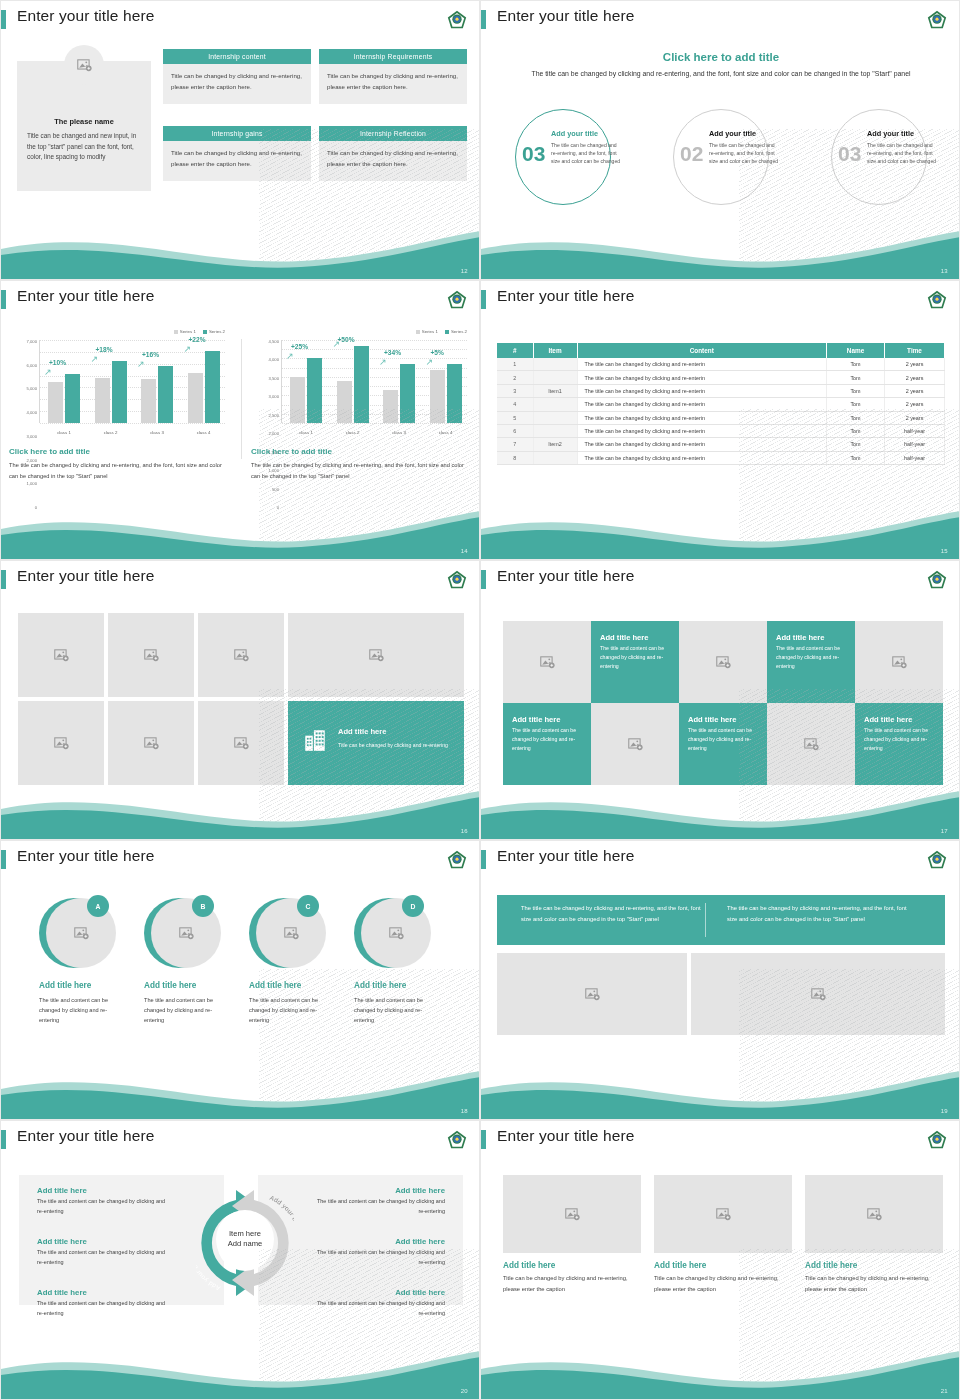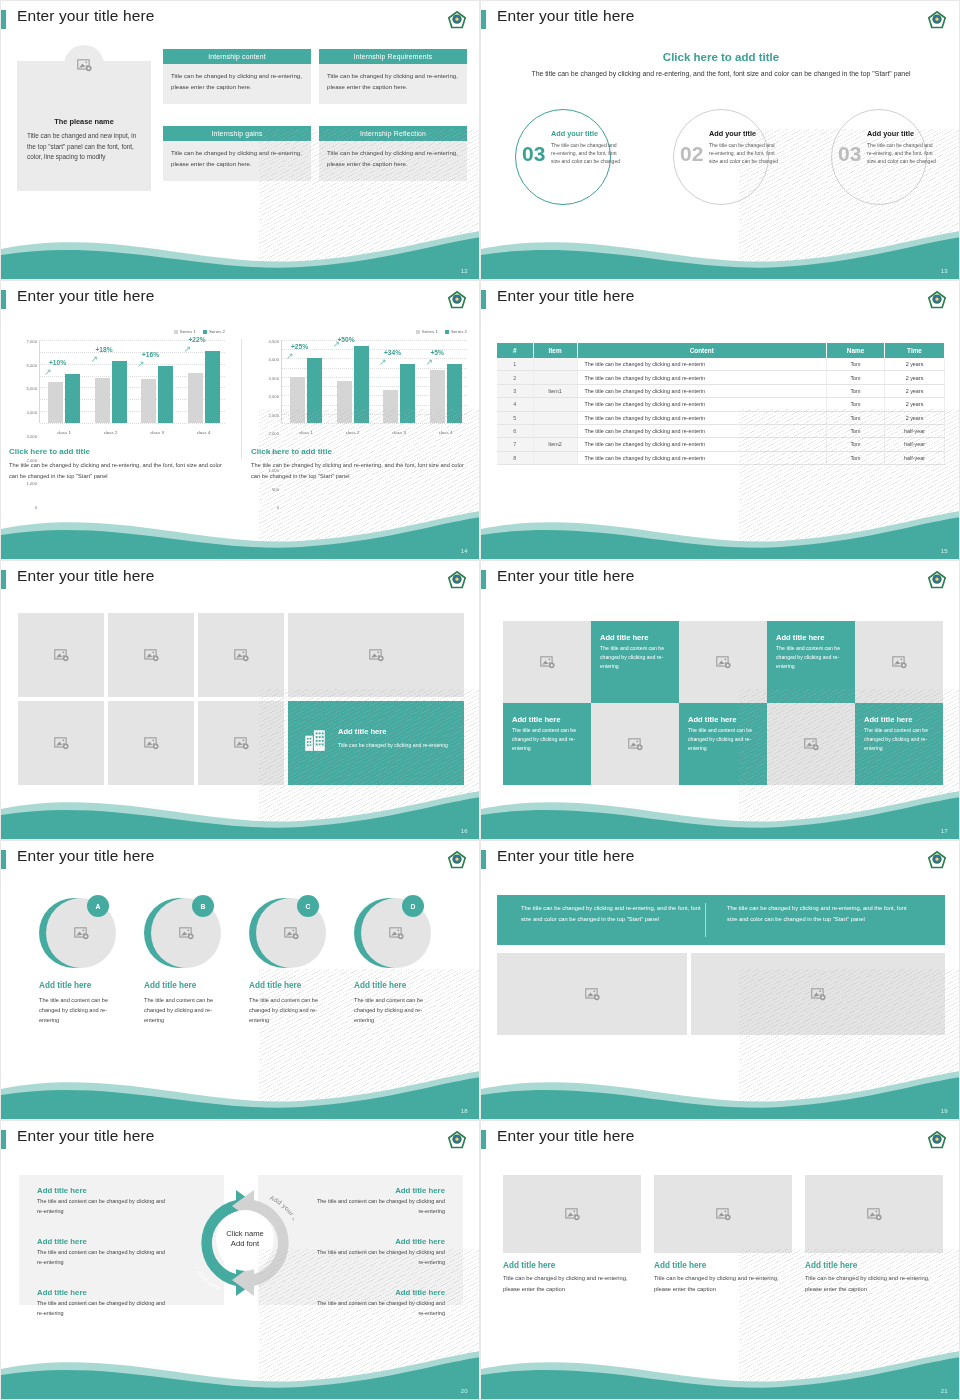--- a/index.html
+++ b/index.html
@@ -866,22 +866,22 @@
           <path d="M58,18 A44,44 0 0 1 58,104 L58,114 L36,98 L58,82 L58,92 A32,32 0 0 0 58,30 L58,40 L36,24 L58,8 Z" fill="#d2d2d2"></path>
           <circle cx="49" cy="61" r="28" fill="#fff"></circle>
           <text font-size="6.4" fill="#ffffff" font-family="'Liberation Sans', sans-serif" letter-spacing=".3">
             <textPath href="#arcL" startOffset="12%">Add your title here</textPath>
           </text>
           <text font-size="6.4" fill="#888888" font-family="'Liberation Sans', sans-serif" letter-spacing=".3">
             <textPath href="#arcR" startOffset="12%">Add your title here</textPath>
           </text>
         </svg>
         <div class="s9-hub">
-          <span>Click name</span>
-          <span>Add font</span>
+          <span>Item here</span>
+          <span>Add name</span>
         </div>
       </div>
     </div>
     <div class="hatch"></div>
     <svg class="wave" viewBox="0 0 480 58" preserveAspectRatio="none">
       <path d="M0,28 C110,6 200,46 300,40 C380,35 430,18 480,10 L480,58 L0,58 Z" fill="#a9d9d2"></path>
       <path d="M0,34 C110,16 200,52 300,46 C380,41 430,24 480,16 L480,58 L0,58 Z" fill="#45ABA0"></path>
     </svg>
     <div class="pgnum">20</div>
   </div>

